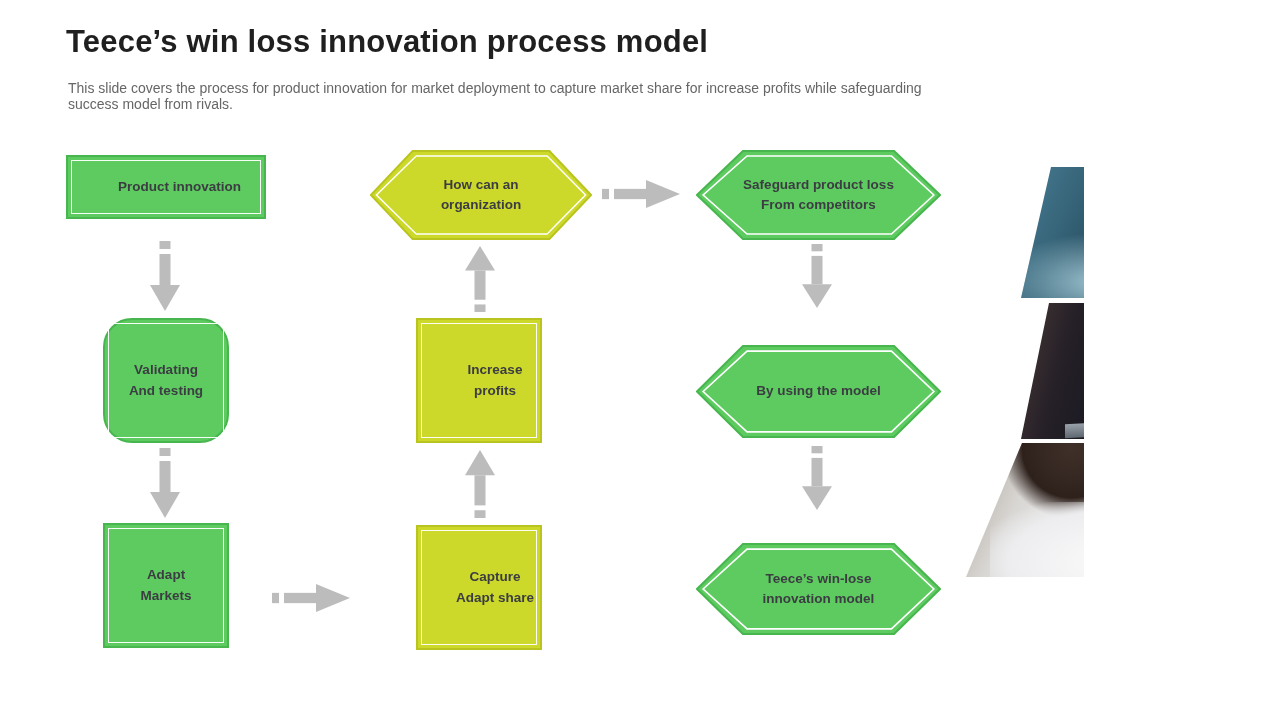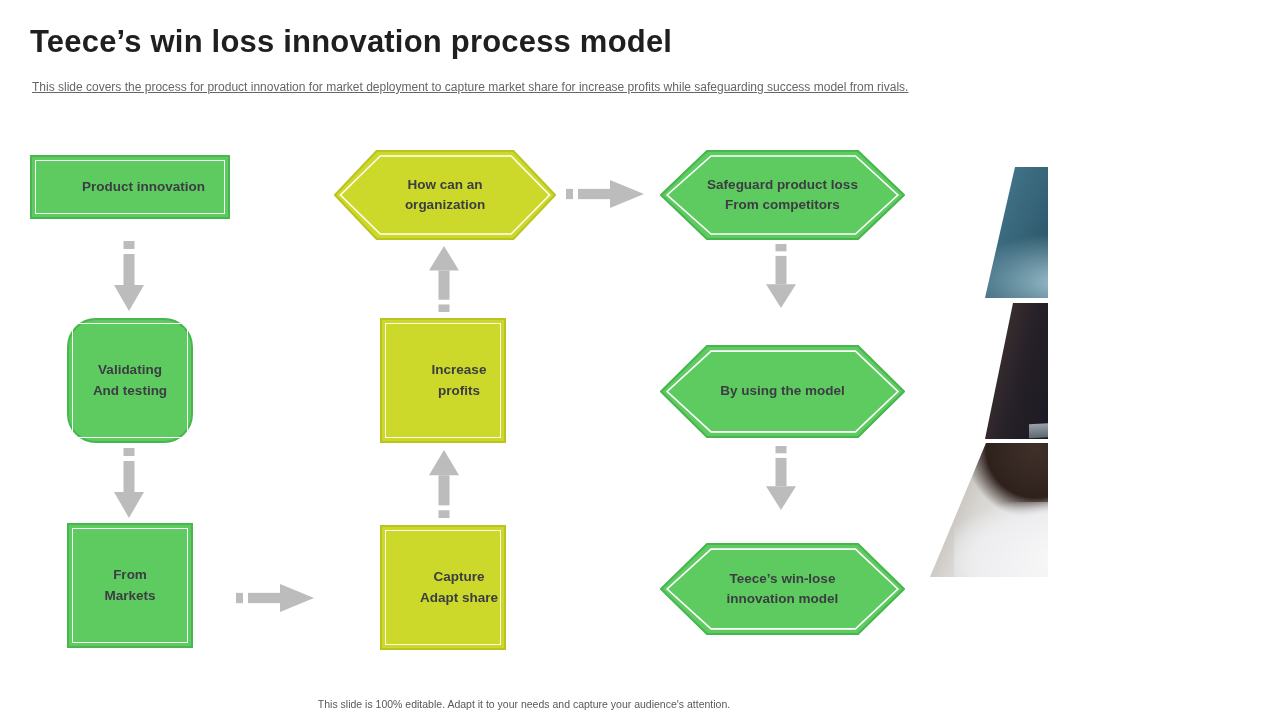--- a/index.html
+++ b/index.html
@@ -1,26 +1,26 @@
 <!DOCTYPE html>
 <html><head>
 <meta charset="utf-8">
 <style>
   html,body { margin:0; padding:0; background:#ffffff; }
   .slide {
     position:relative; width:1048px; height:720px; background:#ffffff;
-    font-family:"Liberation Sans", sans-serif; overflow:hidden;
+    font-family:"Liberation Sans", sans-serif; overflow:hidden;margin-left:36px;
   }
   .title {
     position:absolute; left:30px; top:24px;
     font-size:31px; font-weight:700; color:#1f1f1f; letter-spacing:.2px;
   }
   .subtitle {
     position:absolute; left:32px; top:80px; width:900px;
-    font-size:12px; color:#666666;text-decoration:underline;
+    font-size:14px; color:#666666;
   }
   
   .rect {
     position:absolute; box-sizing:border-box;
     display:flex; align-items:center; justify-content:center;
   }
   .rect::after {
     content:""; position:absolute; inset:3px;
     border:1.5px solid rgba(255,255,255,.95); pointer-events:none;
   }
@@ -137,21 +137,21 @@
 
   <div class="arrow" style="left:114px;top:448px;width:30px;height:70px;">
     <svg viewBox="0 0 30 70" preserveAspectRatio="none">
         <rect class="arrow-fill" x="9.5" y="0" width="11" height="8"></rect>
         <rect class="arrow-fill" x="9.5" y="13" width="11" height="31"></rect>
         <polygon class="arrow-fill" points="0,44 30,44 15,70"></polygon>
       </svg>
   </div>
 
   <div class="rect rect-green" style="left:67px;top:523px;width:126px;height:125px;">
-    <span class="shape-label">From
+    <span class="shape-label">Adapt
 Markets</span>
   </div>
 
   <div class="arrow" style="left:236px;top:584px;width:78px;height:28px;">
     <svg viewBox="0 0 78 30" preserveAspectRatio="none">
         <rect class="arrow-fill" x="0" y="9.5" width="7" height="11"></rect>
         <rect class="arrow-fill" x="12" y="9.5" width="32" height="11"></rect>
         <polygon class="arrow-fill" points="44,0 44,30 78,15"></polygon>
       </svg>
   </div>
@@ -260,19 +260,18 @@
       <span class="dot"></span>
       <span class="dot"></span>
   </div>
   <div class="dots-row" style="left:1138px;top:619px;">
     <span class="dot"></span>
       <span class="dot"></span>
       <span class="dot"></span>
       <span class="dot"></span>
   </div>
 
-  <div class="footer">This slide is 100% editable. Adapt it to your needs and capture your audience's attention.</div>
 
   <div class="page-badge">
     <span>4</span>
   </div>
 
 </div>
 
 </body></html>

